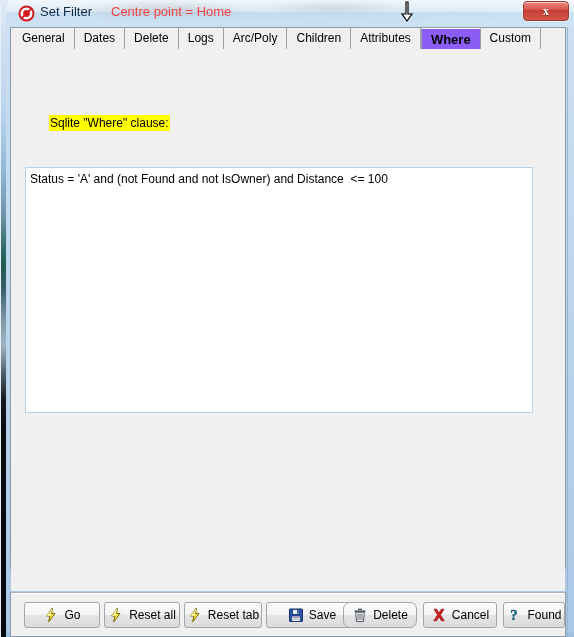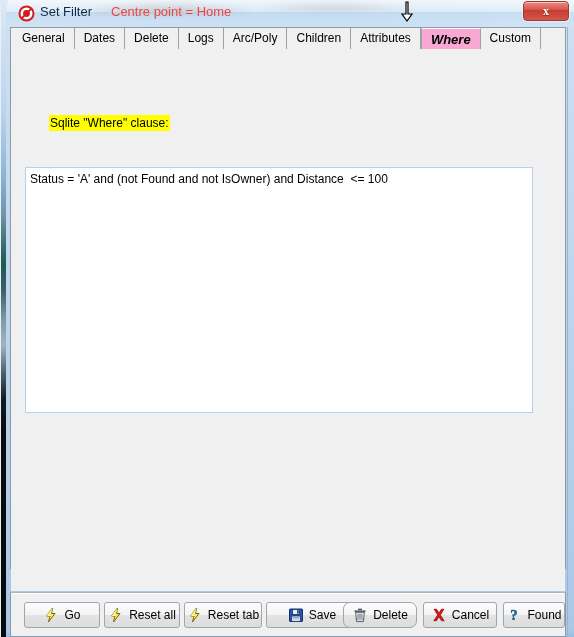--- a/index.html
+++ b/index.html
@@ -168,25 +168,24 @@
     background: #f0f0f0;
     border-right: 1px solid #a0a0a0;
     box-sizing: border-box;
     white-space: nowrap;
     cursor: default;
   }
   .tab:first-child { padding-left: 11px; }
   .tab.selected {
     font-weight: bold;
     font-size: 13px;
-    background: #f9a8d4;
+    background: #8b5cf6;
     border-left: 1px solid #a0a0a0;
     border-right: 1px solid #a0a0a0;
     border-top: 1px solid #ffffff;
-    font-style: italic;
   }
   #tab-underline {
     position: absolute;
     left: 0; top: 21px;
     width: 554px; height: 1px;
     background: #f0f0f0;
   }
 
   
   #panel-body {

